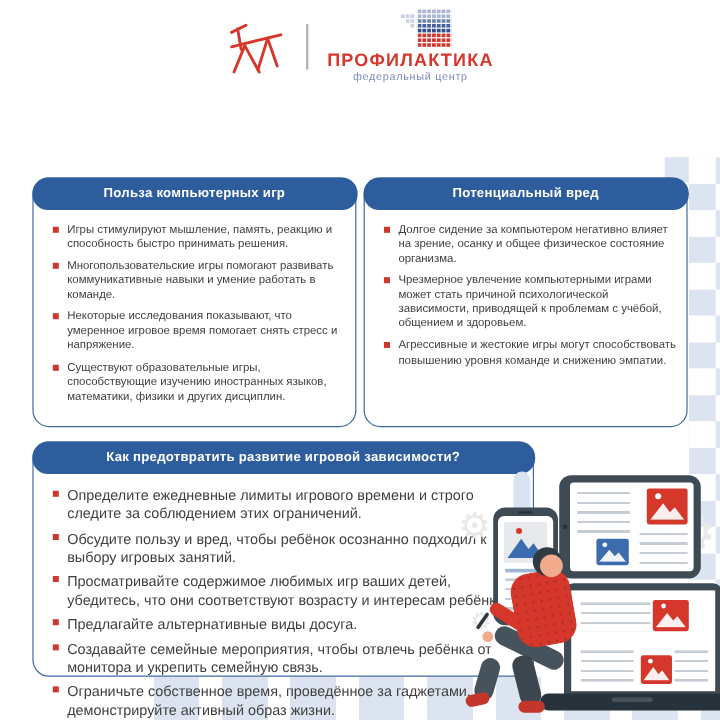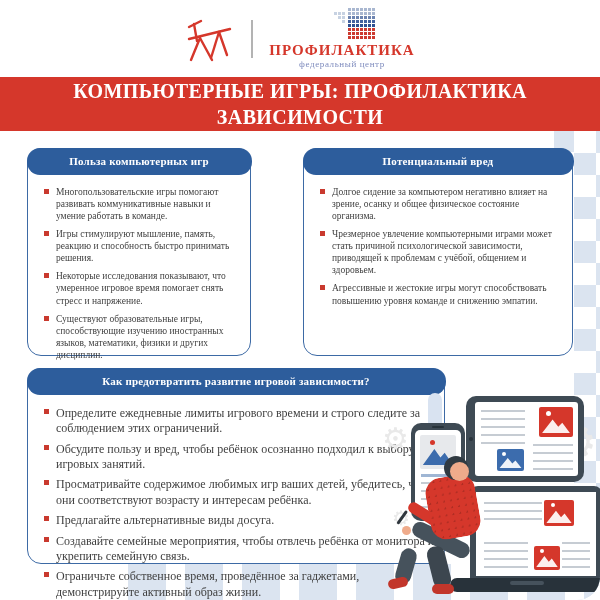--- a/index.html
+++ b/index.html
@@ -1,20 +1,19 @@
 <!DOCTYPE html>
 <html lang="ru"><head>
 <meta charset="utf-8">
 <style>
   html,body { margin:0; padding:0; background:#fff; }
   .page {
     position:relative; width:600px; height:600px; margin:0 auto;
     overflow:hidden; background:#fff;
-    font-family:Liberation Serif, serif;
-    border-radius:23px;
+    font-family:Liberation Sans, sans-serif;
     --accent-red:#d5372b; --header-blue:#2d5d9c; --border-blue:#3d6aa5;
     --bullet-red:#c9392e; --bg-checker:#dbe4f0; --text:#3f3f3f;
   }
   
   .bg-right {
     position:absolute; top:131px; right:0; width:26px; bottom:0; z-index:0;
     background-image:conic-gradient(var(--bg-checker) 90deg,#fff 90deg 180deg,var(--bg-checker) 180deg 270deg,#fff 270deg);
     background-size:44px 44px;
   }
   .bg-sq { position:absolute; background:var(--bg-checker); z-index:0; }
@@ -38,21 +37,21 @@
     display:flex; align-items:center; justify-content:center; z-index:2; }
   .banner-title { max-width:470px; text-align:center; color:#fff; font-weight:bold;
     font-size:20px; line-height:1.3; letter-spacing:0.4px; text-transform:uppercase; }
   
   .card { position:absolute; background:#fff; border:1.5px solid var(--border-blue);
     border-radius:14px; z-index:1; box-sizing:border-box; }
   .card-header { position:absolute; top:-1.5px; left:-1.5px; right:-1.5px; height:27px;
     background:var(--header-blue); border-radius:13px;
     display:flex; align-items:center; justify-content:center;
     color:#fff; font-weight:bold; font-size:11px; letter-spacing:0.2px; }
-  .card-benefits  { left:27px;  top:148px; width:224px; height:208px; }
+  .card-benefits  { left:27px;  top:148px; width:270px; height:208px; }
   .card-harms     { left:303px; top:148px; width:270px; height:208px; }
   .card-prevention{ left:27px;  top:368px; width:418px; height:196px; }
   .bullets { list-style:none; margin:0; padding:37px 8px 8px 16px; }
   .bullets li { display:flex; margin-bottom:6px; }
   .card-prevention .bullets li { margin-bottom:5px; }
   .bullet-sq { flex:0 0 5px; width:5px; height:5px; background:var(--bullet-red); margin:3px 7px 0 0; }
   .li-text { font-size:9.5px; line-height:1.27; color:var(--text); }
   .card-prevention .li-text { font-size:12px; line-height:1.28; }
   
   .illo { position:absolute; inset:0; z-index:3; pointer-events:none; }
@@ -141,35 +140,32 @@
         <div class="pxrow pxr" style="top:28px; left:18px; width:28px; background-image:linear-gradient(90deg,#cd3a30 3px,transparent 3px);"></div>
         <div class="pxrow pxr" style="top:4px;  left:4px; width:12px; background-image:linear-gradient(90deg,#c7d2e2 3px,transparent 3px);"></div>
         <div class="pxrow pxr" style="top:8px;  left:8px; width:8px;  background-image:linear-gradient(90deg,#c7d2e2 3px,transparent 3px);"></div>
         <div class="pxrow pxr" style="top:12px; left:12px; width:4px; background-image:linear-gradient(90deg,#c7d2e2 3px,transparent 3px);"></div>
       </div>
       <div class="brand-name">ПРОФИЛАКТИКА</div>
       <div class="brand-tagline">федеральный центр</div>
     </div>
   </div>
 
-  <div class="banner">
-    <div class="banner-title">КОМПЬЮТЕРНЫЕ ИГРЫ: ПРОФИЛАКТИКА ЗАВИСИМОСТИ</div>
-  </div>
 
   <section class="card card-benefits">
     <div class="card-header">Польза компьютерных игр</div>
     <ul class="bullets">
 
     <li>
         <span class="bullet-sq"></span>
+        <span class="li-text">Игры стимулируют мышление, память, реакцию и способность быстро принимать решения.</span>
+      </li>
+        <li>
+        <span class="bullet-sq"></span>
         <span class="li-text">Многопользовательские игры помогают развивать коммуникативные навыки и умение работать в команде.</span>
-      </li>
-        <li>
-        <span class="bullet-sq"></span>
-        <span class="li-text">Игры стимулируют мышление, память, реакцию и способность быстро принимать решения.</span>
       </li>
         <li>
         <span class="bullet-sq"></span>
         <span class="li-text">Некоторые исследования показывают, что умеренное игровое время помогает снять стресс и напряжение.</span>
       </li>
         <li>
         <span class="bullet-sq"></span>
         <span class="li-text">Существуют образовательные игры, способствующие изучению иностранных языков, математики, физики и других дисциплин.</span>
       </li>
       </ul>

